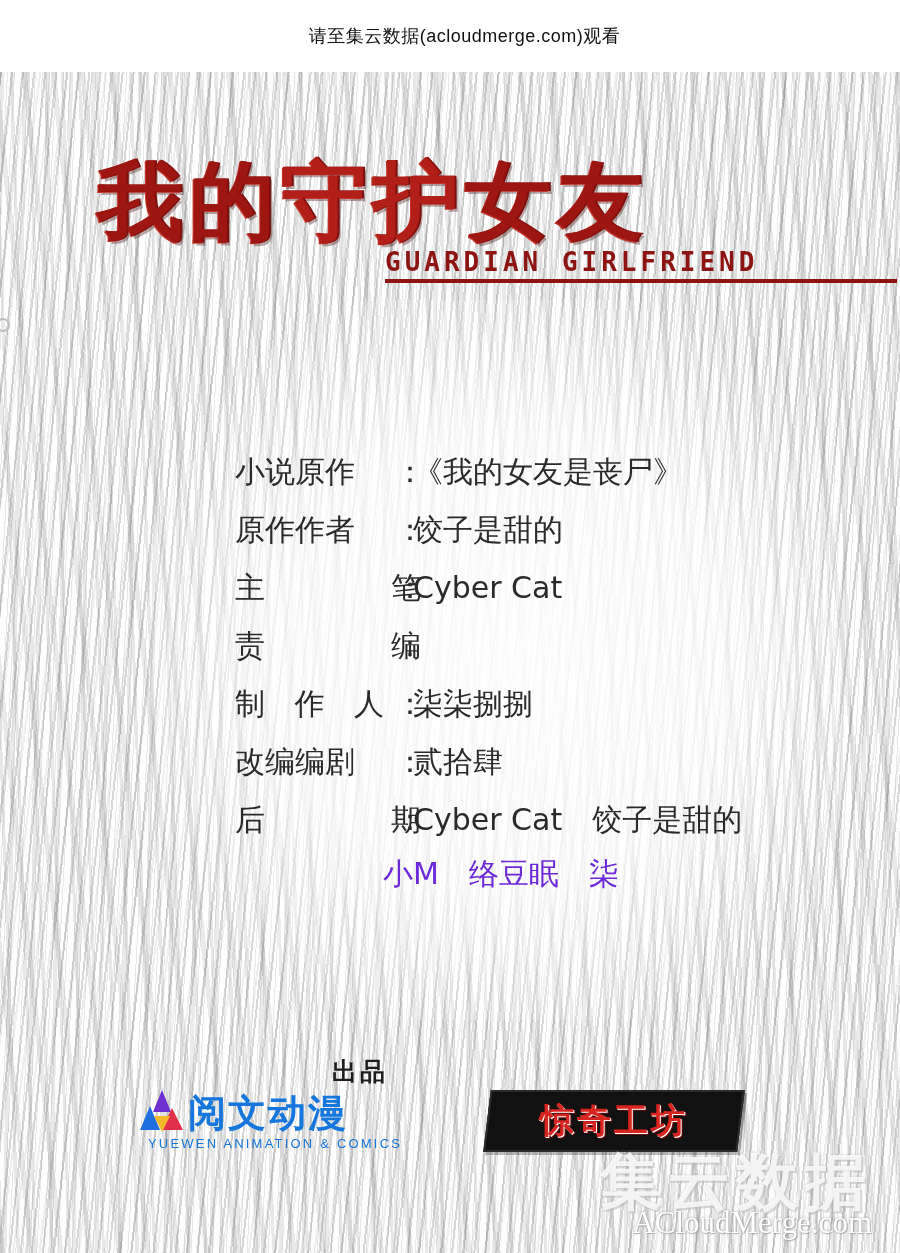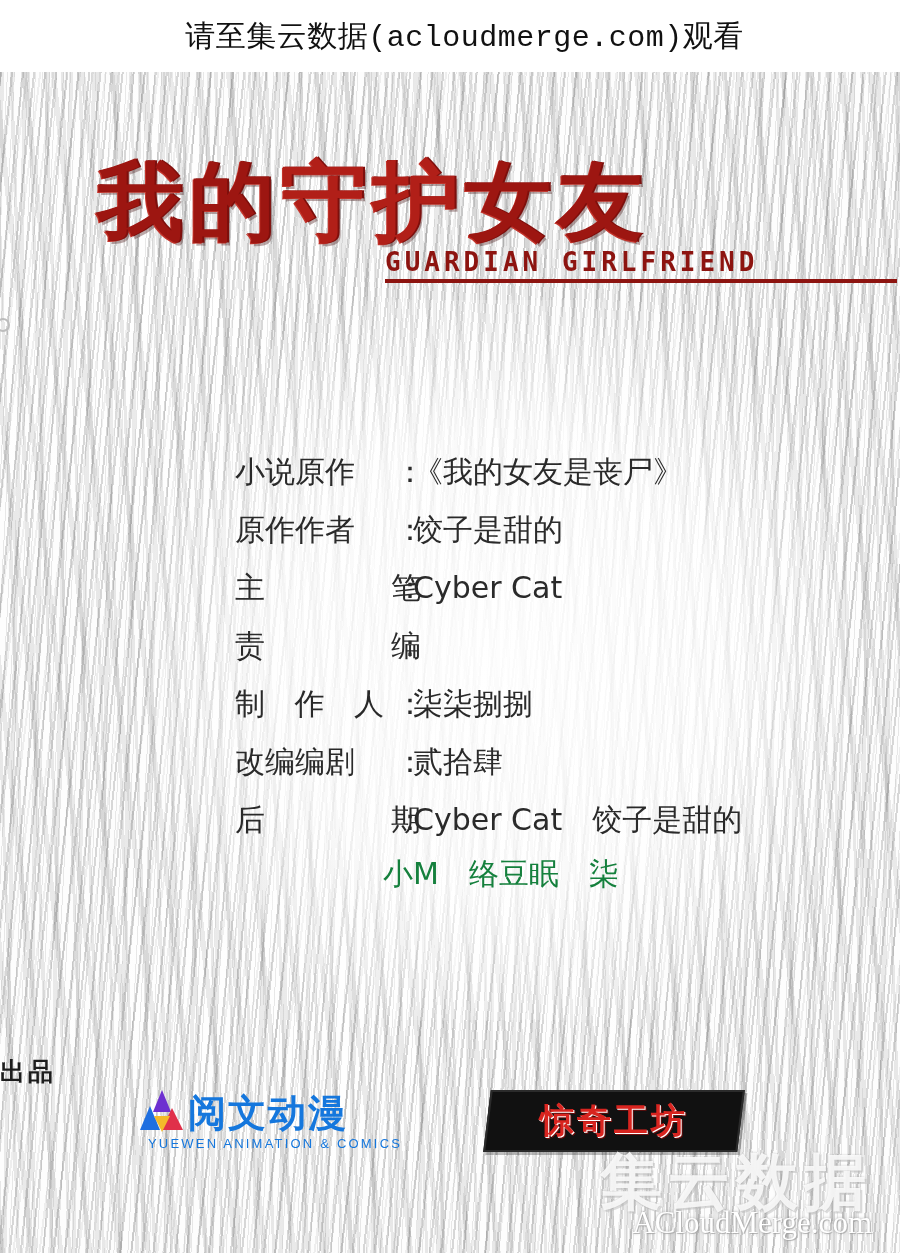--- a/index.html
+++ b/index.html
@@ -60,22 +60,22 @@
     position: absolute;
     left: 0; top: 0;
     width: 900px;
     height: 72px;
     background: #ffffff;
     display: flex;
     align-items: center;
     justify-content: center;
   }
   .topbar-text {
-    font-family: Liberation Mono, monospace;
-    font-size: 30px;
+    font-family: Liberation Sans, sans-serif;
+    font-size: 18px;
     color: #111;
     letter-spacing: 0.5px;
     margin-left: 29px;
   }
 
   
   .logo-wrap {
     position: absolute;
     left: 80px;
     top: 155px;
@@ -148,32 +148,33 @@
     flex: 0 0 18px;
   }
   .credit-value {
     flex: 1;
     white-space: nowrap;
   }
   .credit-cont {
     margin-left: 178px;
     font-family: "DejaVu Sans", sans-serif;
     font-size: 30px;
-    color: #15803d;
+    color: #6d28d9;
     line-height: 40px;
     margin-top: -4px;
     margin-bottom: 18px;
   }
 
   
   .produced {
     position: absolute;
     left: 0;
     top: 1055px;
     width: 720px;
+    text-align: center;
     font-family: "DejaVu Sans", sans-serif;
     font-weight: bold;
     font-size: 25px;
     color: #1d1d1d;
     letter-spacing: 3px;
   }
 
   
   .logo-row {
     position: absolute;

